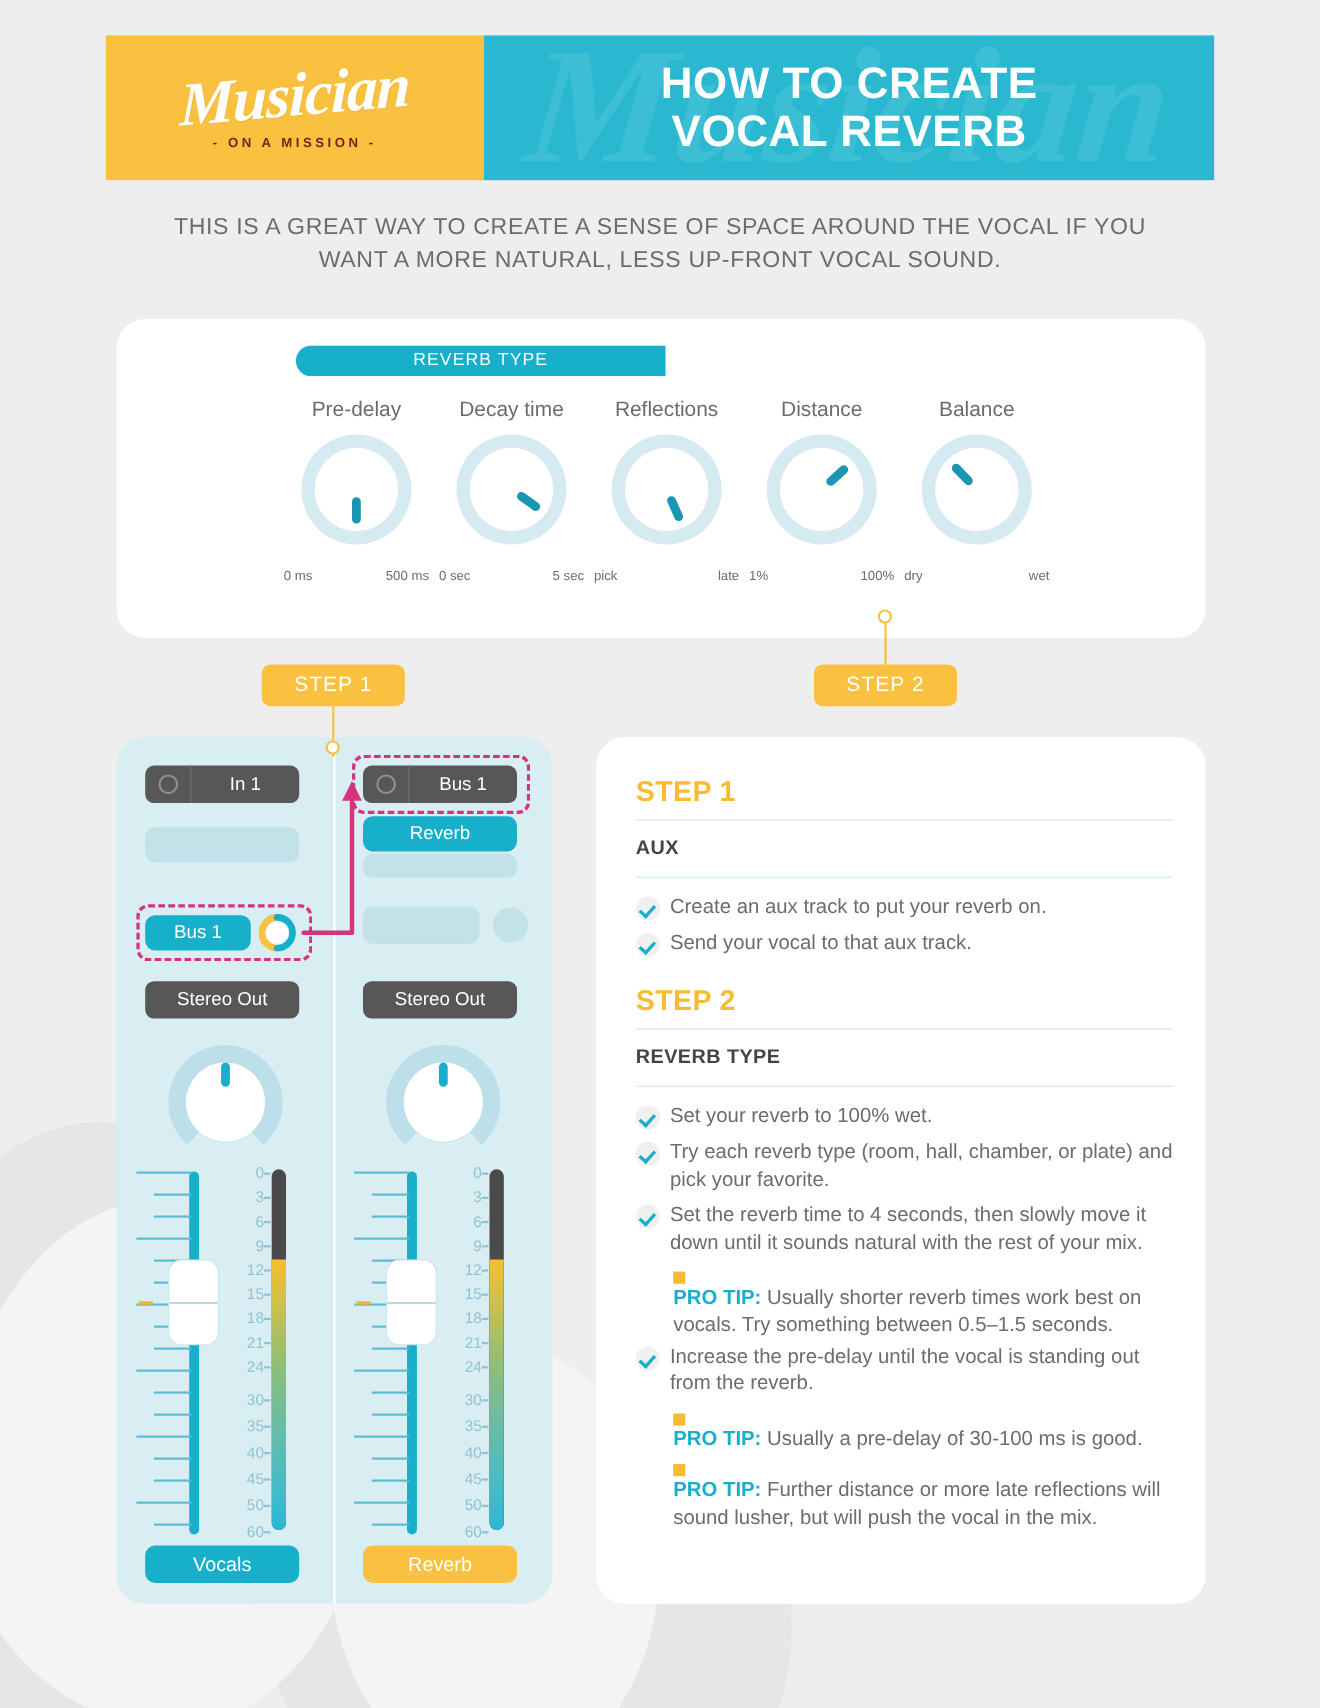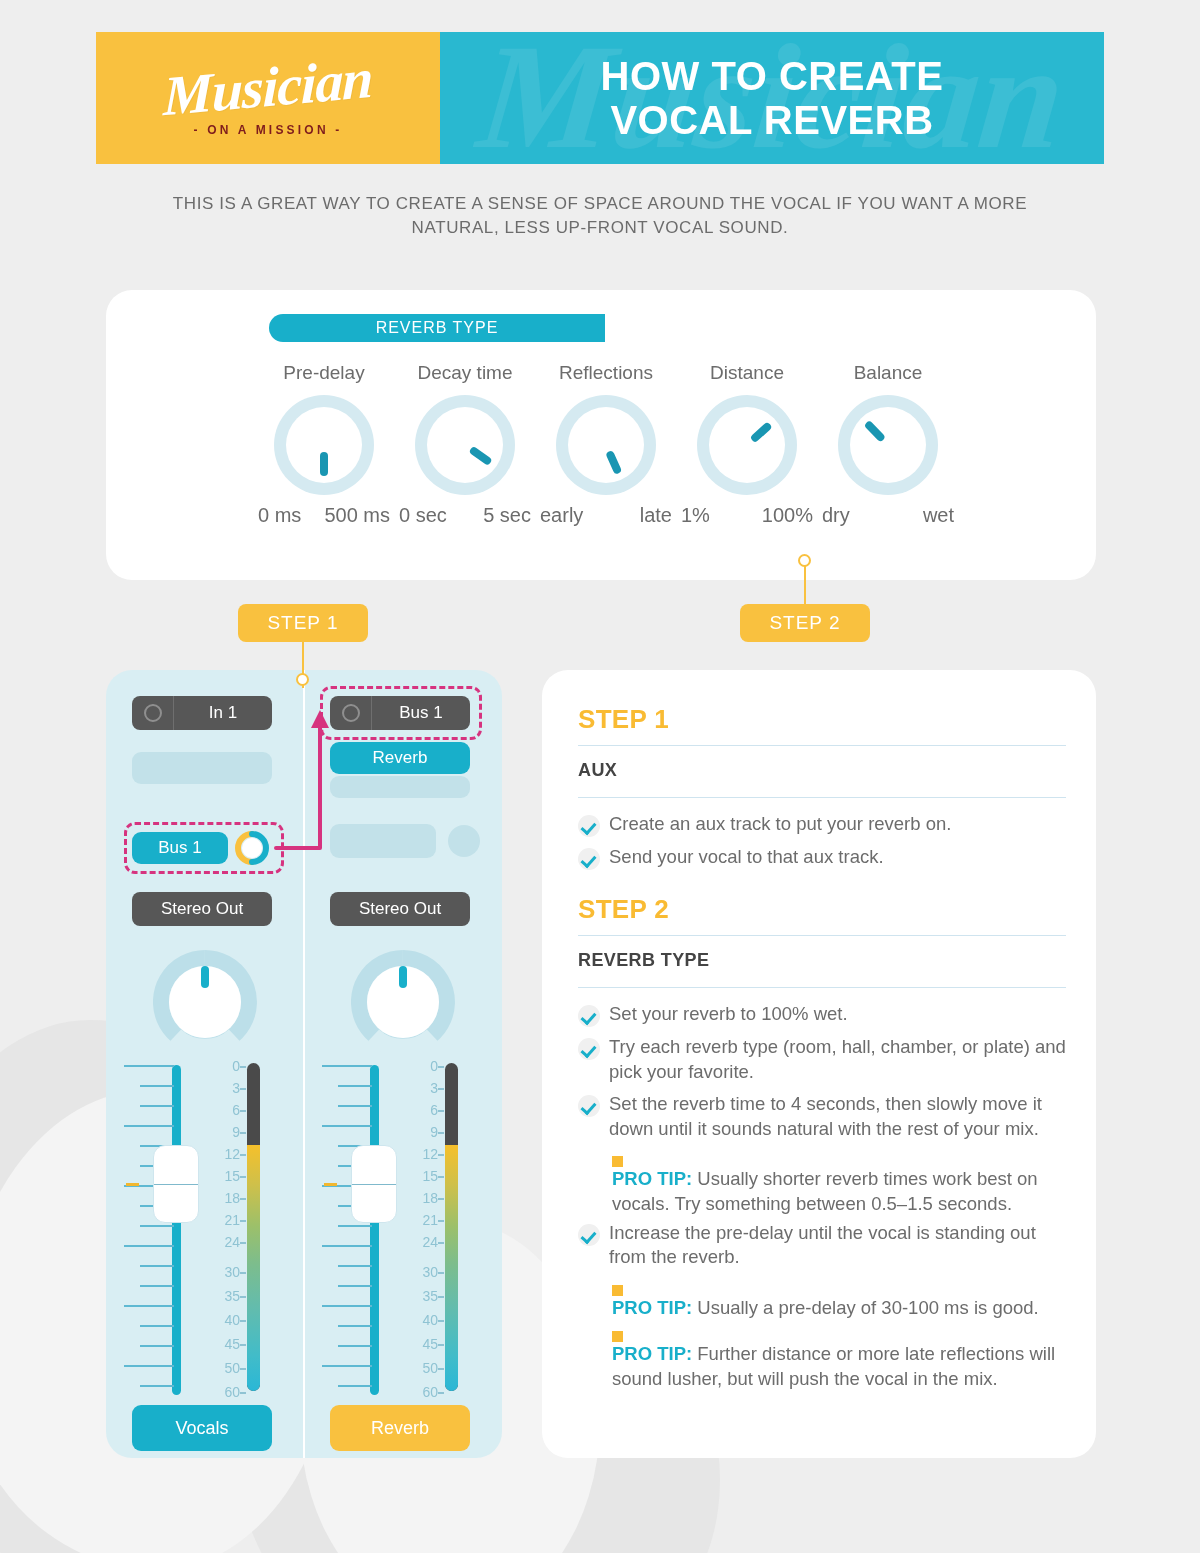--- a/index.html
+++ b/index.html
@@ -22,36 +22,36 @@
   
   .header { position:absolute; left:96px; top:32px; width:1008px; height:132px; z-index:3; display:flex; overflow:hidden; }
   .header-logo { width:344px; height:132px; background:#f9c13f; display:flex; flex-direction:column; align-items:center; justify-content:center; flex:none; position:relative; }
   .logo-script { font-family:"Liberation Serif", serif; font-style:italic; font-weight:bold; font-size:56px; color:#ffffff; letter-spacing:-1px; line-height:1; transform:rotate(-5deg) skewX(-6deg); text-shadow:1px 1px 0 rgba(0,0,0,0.03); }
   .logo-sub { margin-top:8px; font-size:12px; font-weight:bold; letter-spacing:3.2px; color:#7f1d1d; }
   .header-title-wrap { flex:1; background:#29b8d0; display:flex; align-items:center; justify-content:center; position:relative; overflow:hidden; }
   .header-wm { position:absolute; font-family:"Liberation Serif", serif; font-style:italic; font-weight:bold; font-size:150px; color:rgba(255,255,255,0.09); left:40px; top:-22px; white-space:nowrap; transform:skewX(-6deg); pointer-events:none; }
   .header-title { position:relative; z-index:2; color:#ffffff; font-size:40px; font-weight:bold; line-height:1.1; letter-spacing:0.5px; text-align:center; }
 
   
-  .subtitle { position:absolute; left:130px; top:192px; width:940px; text-align:center; font-size:17px; line-height:1.42; color:#6c6c6c; letter-spacing:0.6px; z-index:3; }
+  .subtitle { position:absolute; left:130px; top:192px; width:940px; text-align:center; font-size:21px; line-height:1.42; color:#6c6c6c; letter-spacing:0.6px; z-index:3; }
 
   
   .reverb-card { position:absolute; left:106px; top:290px; width:990px; height:290px; background:#ffffff; border-radius:26px; z-index:3; }
   .rt-bar { position:absolute; left:163px; top:24px; width:664px; height:28px; display:flex; border-radius:14px; overflow:hidden; }
   .rt-left { width:336px; background:#18afca; color:#fff; font-size:16px; letter-spacing:1px; display:flex; align-items:center; justify-content:center; }
   .rt-right { flex:1; background:#a8d8e4; color:#ffffff; font-size:16px; letter-spacing:1px; display:flex; align-items:center; justify-content:center; }
 
   .knob-row { position:absolute; left:150px; top:72px; width:700px; display:flex; justify-content:space-between; }
   .knob-cell { width:136px; text-align:center; }
   .knob-name { font-size:19px; color:#6c6c6c; margin-bottom:11px; }
   .knob-dial { position:relative; width:100px; height:100px; margin:0 auto; }
   .knob-ring { position:absolute; inset:0; border-radius:50%; background:#d5eaf1; }
   .knob-face { position:absolute; left:12px; top:12px; width:76px; height:76px; border-radius:50%; background:#ffffff; }
   .knob-ptr { position:absolute; left:50%; top:50%; width:24px; height:8px; margin-left:-12px; margin-top:-4px; background:#1996b2; border-radius:4px; transform-origin:50% 50%; }
-  .knob-scale { margin-top:9px; font-size:20px; color:#6c6c6c; display:flex; justify-content:space-between; padding:0 2px; }
+  .knob-scale { margin-top:21px; font-size:12px; color:#6c6c6c; display:flex; justify-content:space-between; padding:0 2px; }
 
   
   .step-badge { position:absolute; background:#f9c13f; border-radius:8px; color:#ffffff; font-size:19px; letter-spacing:1px; display:flex; align-items:center; justify-content:center; z-index:6; }
   #step1-badge { left:238px; top:604px; width:130px; height:38px; }
   #step2-badge { left:740px; top:604px; width:130px; height:38px; }
   .step-line { position:absolute; width:2px; background:#f9c13f; z-index:4; }
   .step-dot { position:absolute; width:13px; height:13px; border:2px solid #f9c13f; border-radius:50%; background:#ffffff; z-index:5; }
 
   
   .mixer { position:absolute; left:106px; top:670px; width:396px; height:788px; background:#d9eef3; border-radius:26px; z-index:3; }
@@ -82,21 +82,21 @@
   .fader-cap { position:absolute; width:46px; height:78px; background:#ffffff; border:1px solid #cfe6ee; border-radius:12px; }
   .fader-cap:after { content:""; position:absolute; left:0; top:50%; width:100%; height:1px; background:#7fb9cc; }
   .fader-mark { position:absolute; width:13px; height:3px; background:#f2b72f; }
 
   .meter-scale { position:absolute; text-align:right; font-size:14px; color:#8fc3d3; line-height:1; }
   .meter-scale span { position:absolute; right:6px; }
   .meter-scale i { position:absolute; right:0; width:6px; height:2px; background:#8fc3d3; }
   .meter-bar { position:absolute; width:13px; border-radius:7px; background:#4a4a4a; overflow:hidden; }
   .meter-fill { position:absolute; left:0; width:13px; bottom:0; background:linear-gradient(to bottom,#f5c02b 0%,#cfc04a 16%,#9cc06a 33%,#7dbd8c 48%,#63bcad 66%,#41bcc9 86%,#2ab7d6 100%); }
 
-  .name-pill { position:absolute; left:26px; width:140px; height:46px; border-radius:9px; color:#ffffff; font-size:18px; display:flex; align-items:center; justify-content:center; }
+  .name-pill { position:absolute; left:26px; width:140px; height:34px; border-radius:9px; color:#ffffff; font-size:18px; display:flex; align-items:center; justify-content:center; }
 
   .arrow-svg { position:absolute; left:0; top:0; width:396px; height:300px; z-index:6; pointer-events:none; overflow:visible; }
 
   
   .steps-card { position:absolute; left:542px; top:670px; width:554px; height:788px; background:#ffffff; border-radius:26px; z-index:3; padding:34px 30px 0 36px; }
   .step-head { color:#f9bb33; font-size:26px; font-weight:bold; letter-spacing:0.3px; }
   .hr { height:1px; background:#cfe4ef; margin:10px 0; }
   .sub-head { color:#444444; font-size:18px; font-weight:bold; letter-spacing:0.4px; padding:4px 0 6px; }
   .bullets { margin-top:14px; }
   .bullet { display:flex; align-items:flex-start; margin-bottom:8px; }
@@ -166,21 +166,21 @@
           </div>
         </div>
         <div class="knob-cell">
           <div class="knob-name">Reflections</div>
           <div class="knob-dial">
             <div class="knob-ring"></div>
             <div class="knob-face"></div>
             <div class="knob-ptr" style="transform: rotate(-114deg) translateX(-19px);"></div>
           </div>
           <div class="knob-scale">
-            <span>early</span>
+            <span>pick</span>
             <span>late</span>
           </div>
         </div>
         <div class="knob-cell">
           <div class="knob-name">Distance</div>
           <div class="knob-dial">
             <div class="knob-ring"></div>
             <div class="knob-face"></div>
             <div class="knob-ptr" style="transform: rotate(-222deg) translateX(-19px);"></div>
           </div>

